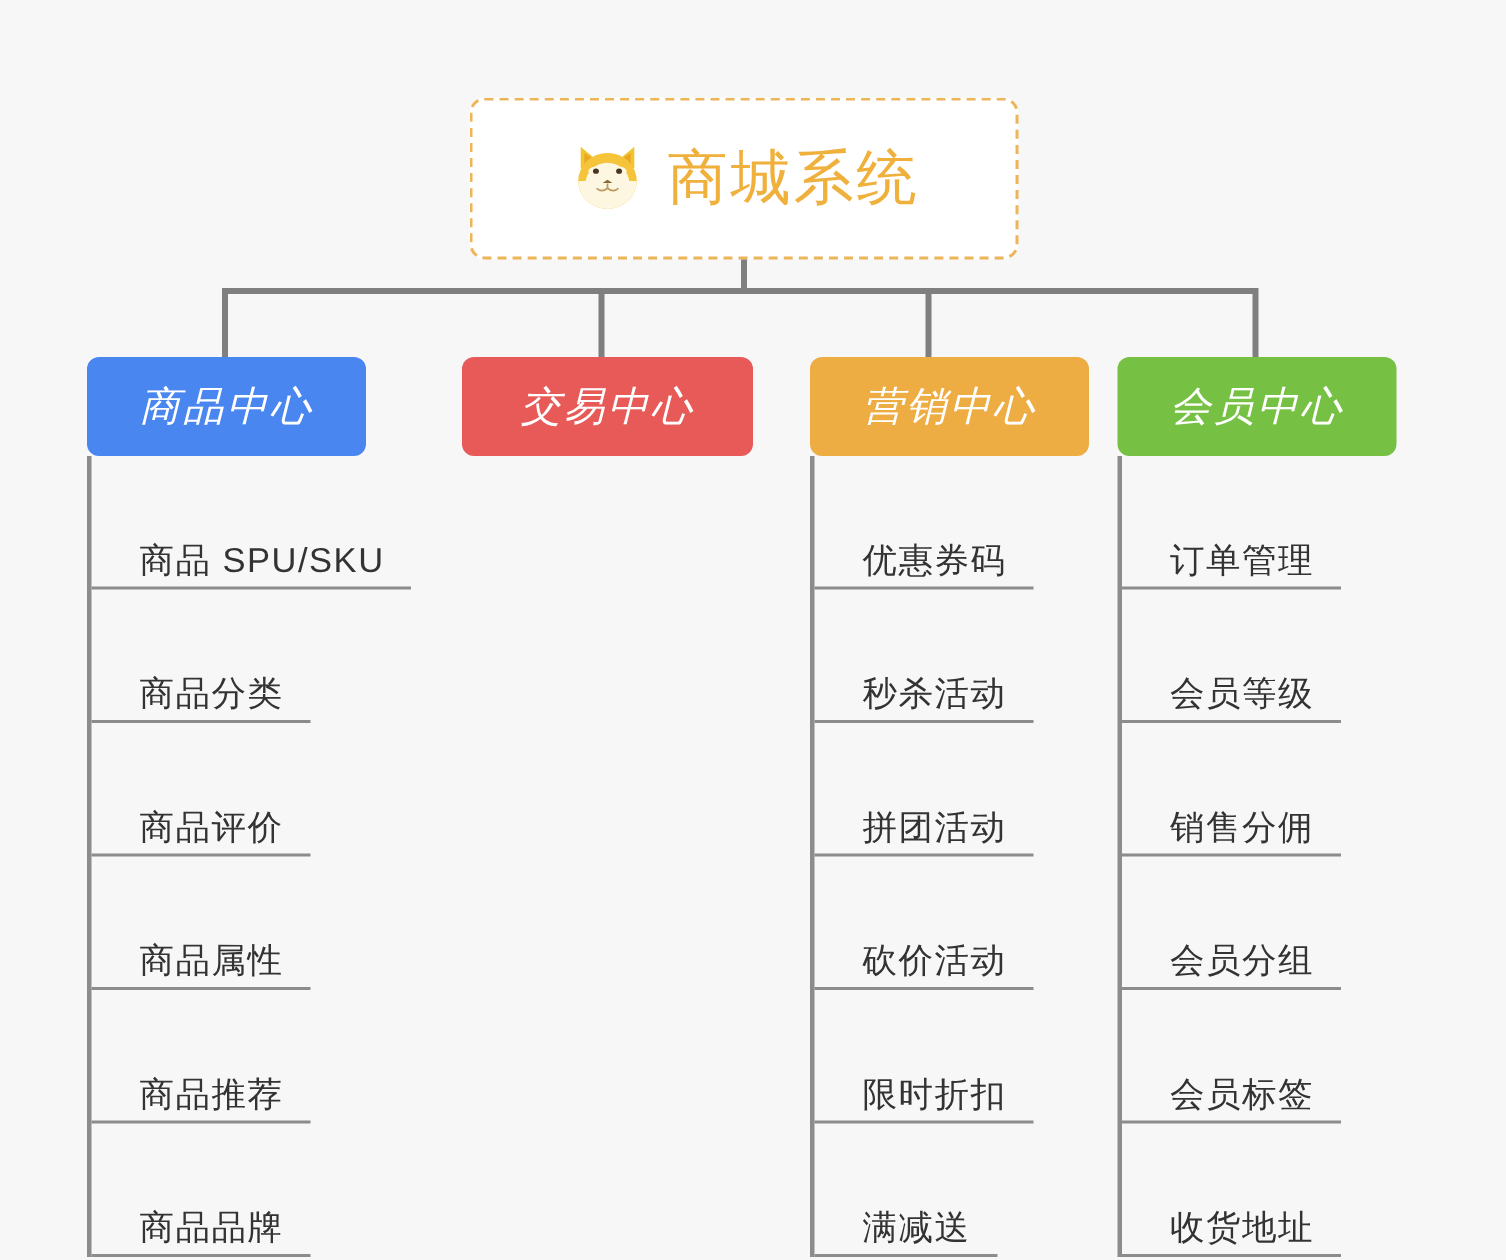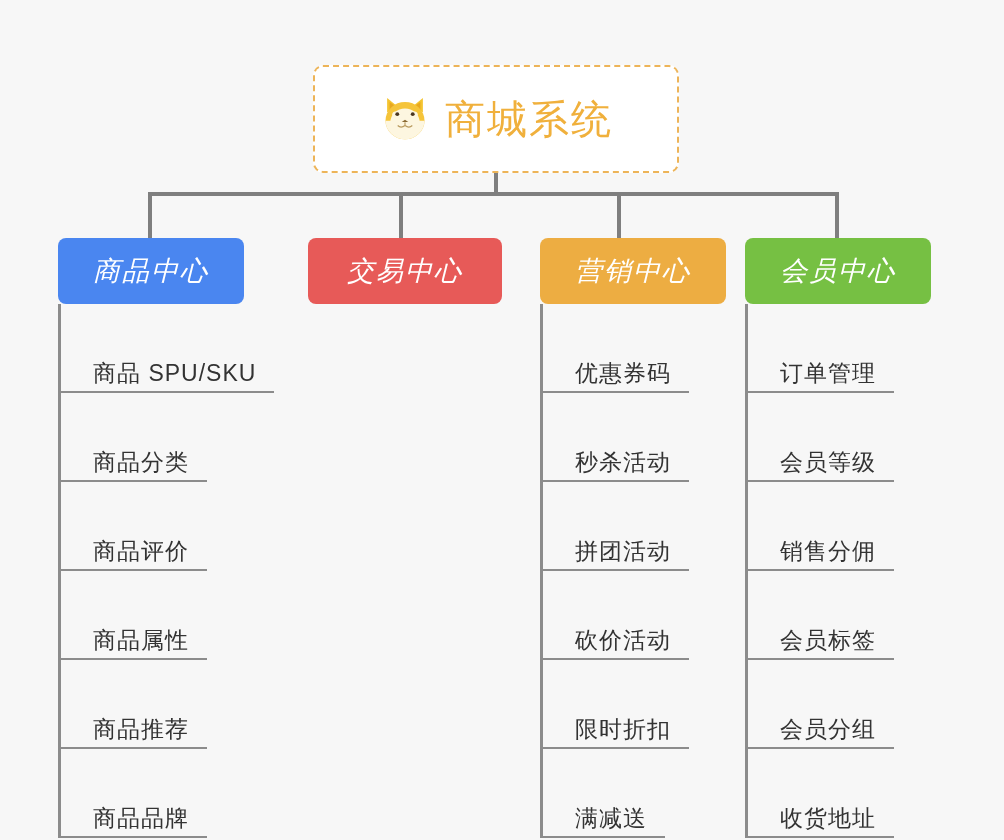--- a/index.html
+++ b/index.html
@@ -222,25 +222,25 @@
           <li class="leaf-item">
             <span class="leaf-label">订单管理</span>
           </li>
           <li class="leaf-item">
             <span class="leaf-label">会员等级</span>
           </li>
           <li class="leaf-item">
             <span class="leaf-label">销售分佣</span>
           </li>
           <li class="leaf-item">
+            <span class="leaf-label">会员分组</span>
+          </li>
+          <li class="leaf-item">
             <span class="leaf-label">会员标签</span>
           </li>
           <li class="leaf-item">
-            <span class="leaf-label">会员分组</span>
-          </li>
-          <li class="leaf-item">
             <span class="leaf-label">收货地址</span>
           </li>
         </ul>
       </div>
     </div>
 
 </div>
 
 </body></html>

